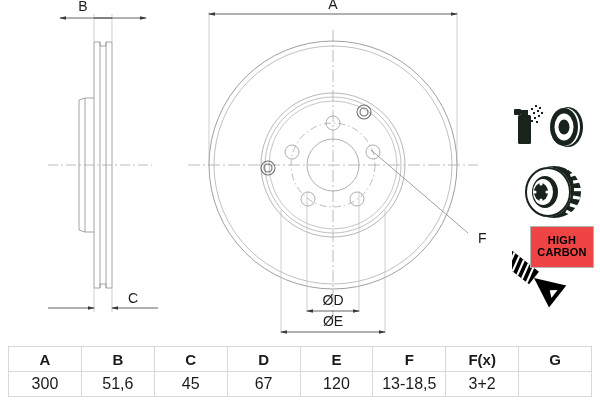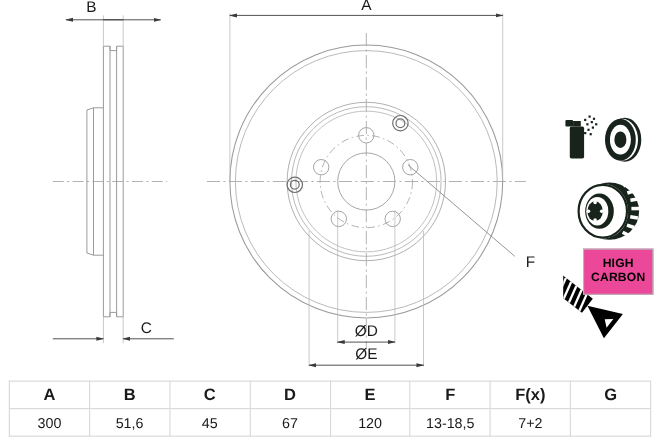--- a/index.html
+++ b/index.html
@@ -30,32 +30,32 @@
     height:24px;
     padding:0;
     color:#1a1a1a;
   }
   #spec-table tr.hdr td{
     font-weight:bold;
     font-size:15px;
   }
   #spec-table tr.val td{
     font-weight:normal;
-    font-size:13px;
+    font-size:16px;
   }
 
   
   #icon-col{
     position:absolute;left:512px;top:96px;width:84px;height:248px;
   }
   #hc-badge{
     position:absolute;left:18px;top:130px;
     width:62px;height:40px;
     border:1px solid #b5b5b5;
-    background:#ec4899;
+    background:#ef4444;
     display:flex;flex-direction:column;
     align-items:center;justify-content:center;
     line-height:1.05;
   }
   #hc-badge span{
     font-size:11px;font-weight:bold;letter-spacing:.2px;color:#000;
   }
   .lbl{font-size:13px;fill:#1a1a1a;font-family:"Liberation Sans",sans-serif;}
   .lbl-b{font-size:14px;font-weight:normal;}
 </style>
@@ -259,19 +259,19 @@
         <td>F(x)</td>
         <td>G</td>
       </tr>
       <tr class="val">
         <td>300</td>
         <td>51,6</td>
         <td>45</td>
         <td>67</td>
         <td>120</td>
         <td>13-18,5</td>
-        <td>7+2</td>
+        <td>3+2</td>
         <td></td>
       </tr>
     </tbody>
   </table>
 
 </div>
 
 </body></html>

